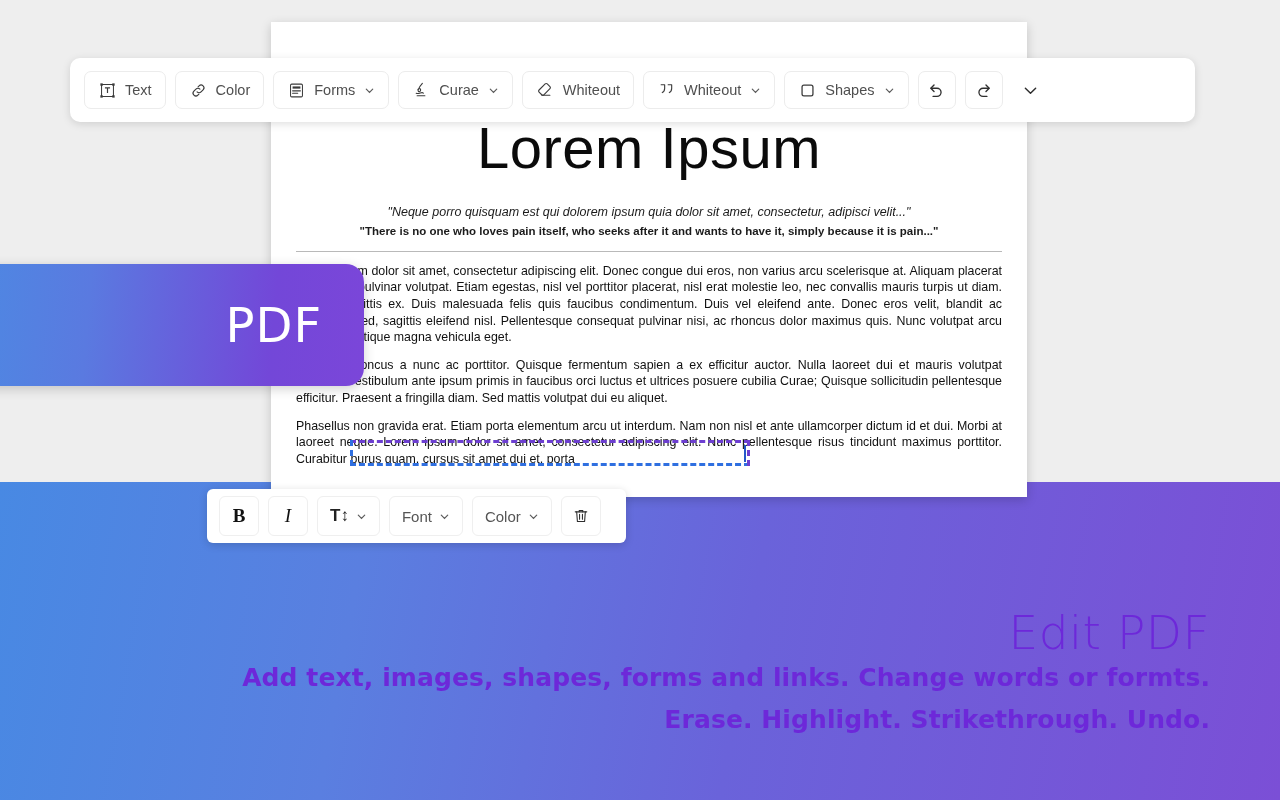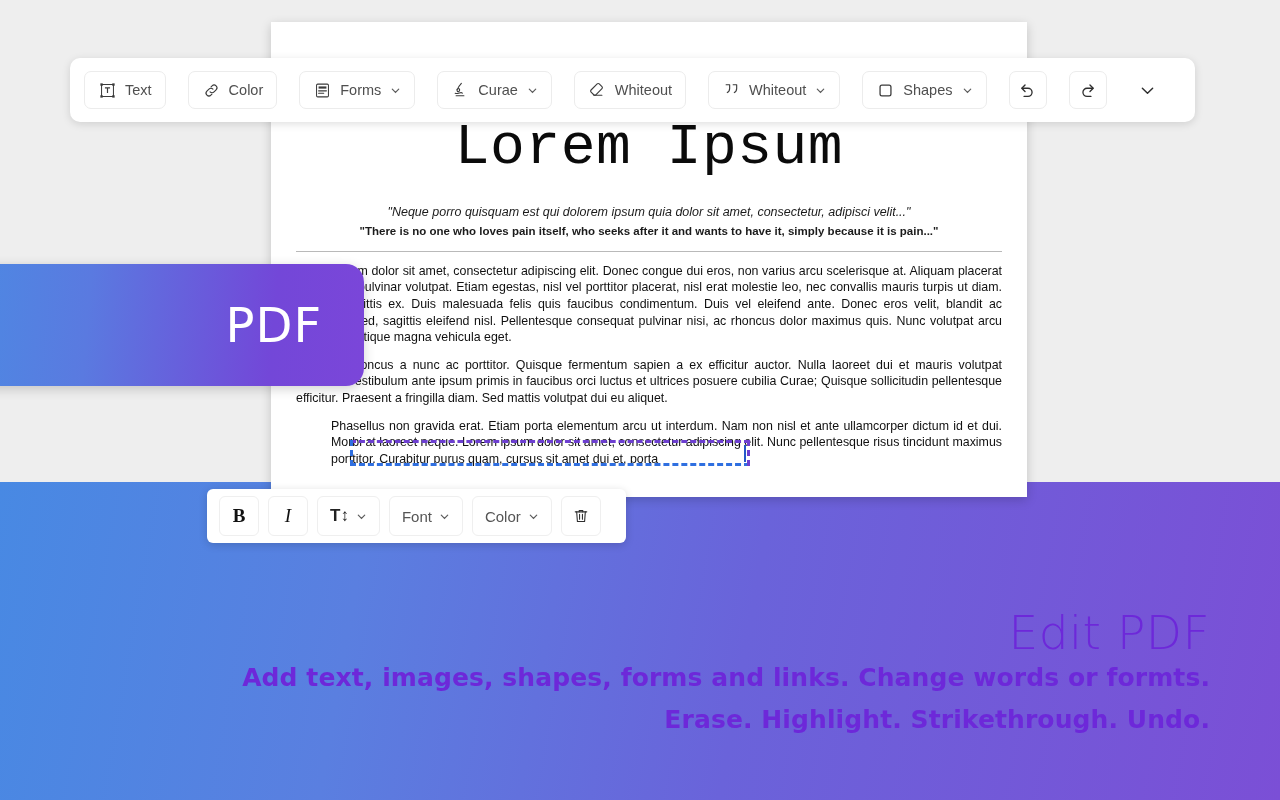--- a/index.html
+++ b/index.html
@@ -23,21 +23,21 @@
   
   #doc-page {
     position: absolute; left: 271px; top: 22px; width: 756px; height: 475px;
     background: #ffffff;
     box-shadow: 0 3px 10px rgba(0,0,0,0.18);
     overflow: hidden;
   }
   #doc-inner { position: absolute; left: 0; top: 0; width: 756px; padding: 0 8px; }
 
   .doc-title {
-    font-family: Liberation Mono, monospace;
+    font-family: Liberation Sans, sans-serif;
     font-size: 58px; font-weight: 400; color: #0b0b0b;
     text-align: center; letter-spacing: 0.5px;
     margin-top: 96px; line-height: 1.05;
   }
   .doc-quote-1 {
     font-family: "Liberation Sans", sans-serif;
     font-style: italic; font-size: 12.5px; color: #1b1b1b;
     text-align: center; margin-top: 26px; white-space: nowrap;
   }
   .doc-quote-2 {
@@ -50,21 +50,21 @@
     margin: 14px 17px 0 17px;
   }
   .doc-body {
     margin: 0 17px; padding-top: 11px;
   }
   .doc-para {
     font-family: "Liberation Sans", sans-serif;
     font-size: 12.4px; line-height: 16.6px; color: #111111;
     text-align: justify; margin-bottom: 11px;
   }
-  .doc-para.selected-para { margin-bottom: 0; position: relative; margin-left: 35px; }
+  .doc-para.selected-para { margin-bottom: 0; position: relative; }
 
   
   #selection-box {
     position: absolute; left: 350px; top: 440px; width: 400px; height: 26px;
     pointer-events: none;
   }
   #selection-box .edge-top {
     position: absolute; left: 0; top: 0; width: 100%; height: 0;
     border-top: 3px dashed #6d3fd1;
   }
@@ -83,21 +83,21 @@
   #text-caret {
     position: absolute; left: 744px; top: 445px;
     width: 2px; height: 17px; background: #2558c8;
   }
 
   
   #top-toolbar {
     position: absolute; left: 70px; top: 58px; width: 1125px; height: 64px;
     background: #ffffff; border-radius: 10px;
     box-shadow: 0 2px 9px rgba(0,0,0,0.13);
-    display: flex; align-items: center; gap: 22px;
+    display: flex; align-items: center; gap: 9px;
     padding: 0 14px;
   }
   .tb-btn {
     display: flex; align-items: center; gap: 8px;
     height: 38px; padding: 0 13px;
     border: 1px solid #ececec; border-radius: 7px;
     background: #ffffff; cursor: pointer;
     font-size: 14.5px; color: #4a4a4a;
     white-space: nowrap;
   }

